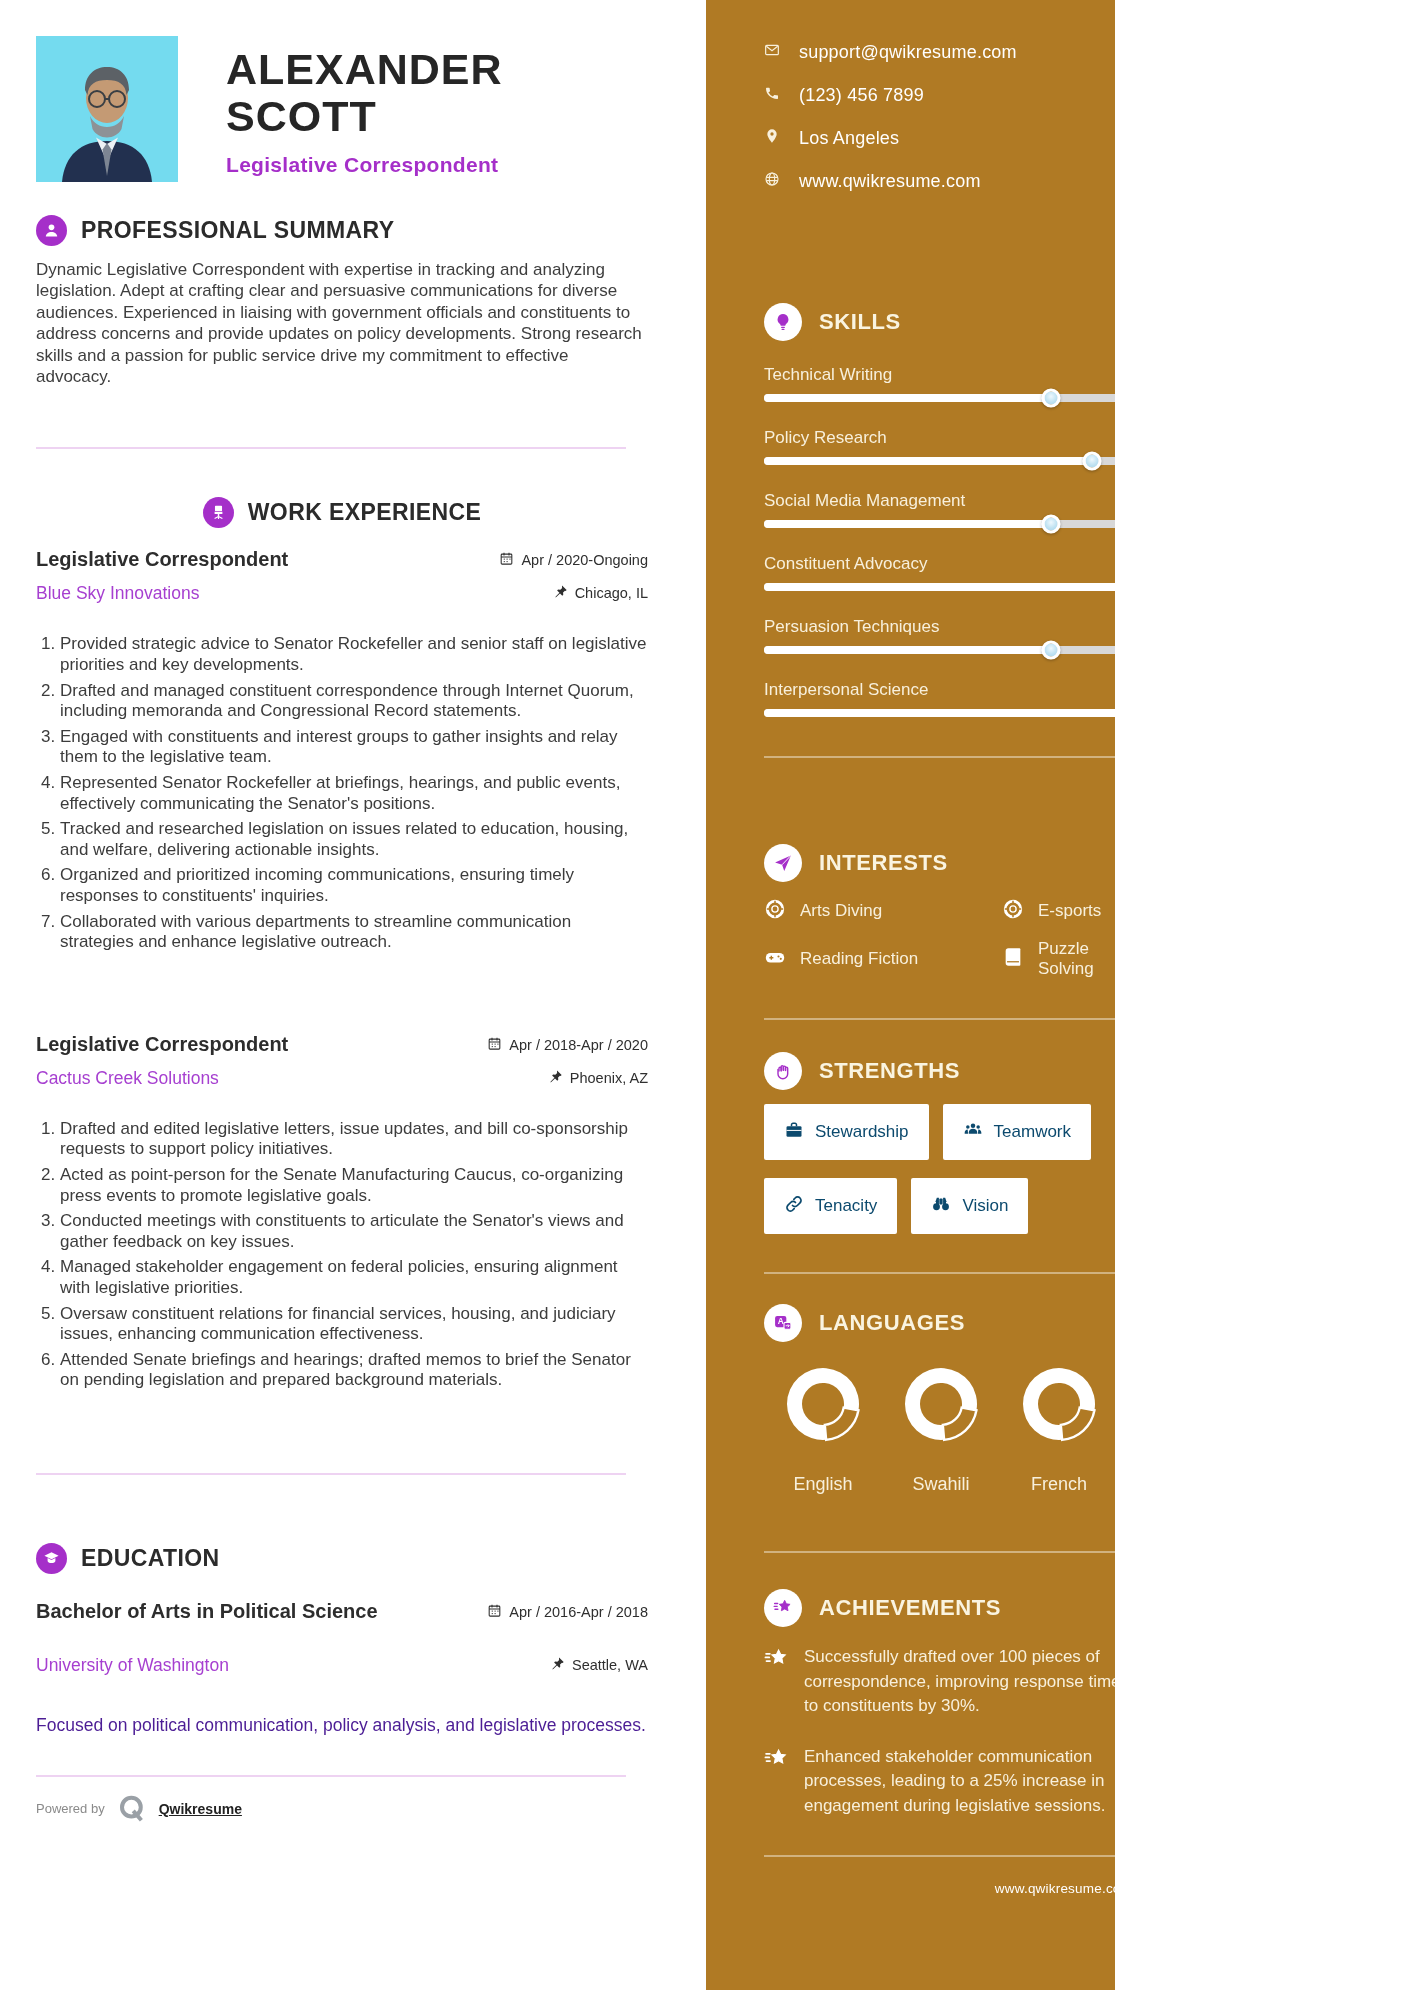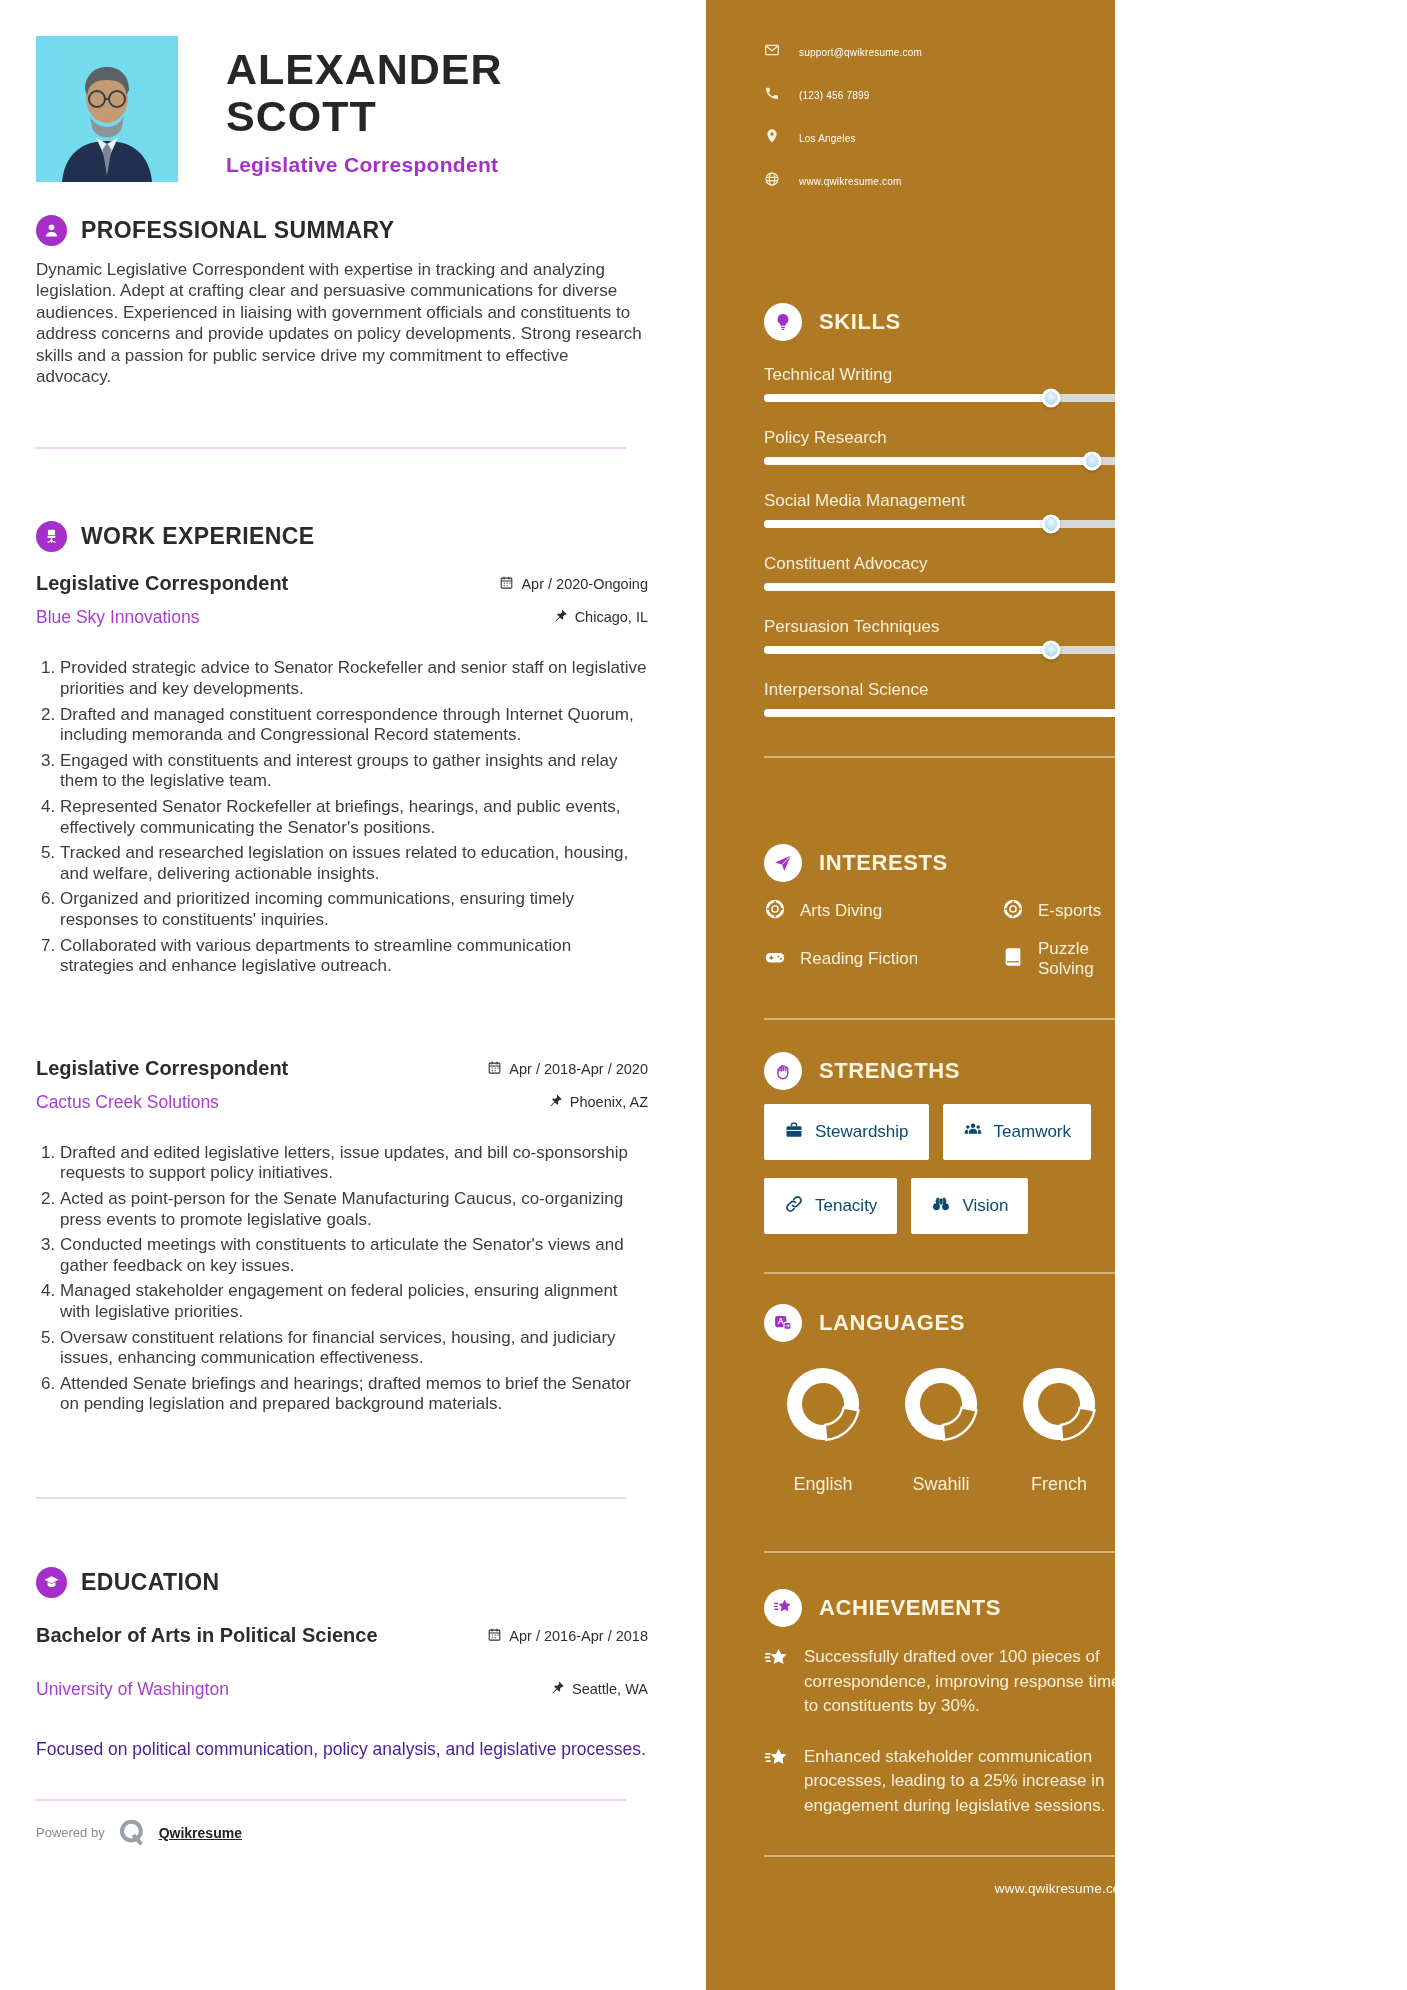--- a/index.html
+++ b/index.html
@@ -21,21 +21,21 @@
   .left-circ { width:31px; height:31px; border-radius:50%; background:#a52fc9; color:#fff;
                display:flex; align-items:center; justify-content:center; flex:0 0 auto; }
   .left-circ svg { width:17px; height:17px; }
   .left-head h2 { font-size:23px; font-weight:700; color:#2b2b2b; letter-spacing:.4px; }
 
   .summary-head { margin-top:33px; }
   .summary-text { margin-top:13px; width:606px; font-size:17px; line-height:21.4px; color:#3e3e3e; }
 
   .ldivider { margin-top:60px; width:590px; height:2px; background:#eed3f2; }
 
-  .work-head { margin-top:72px; }
+  .work-head { margin-top:48px;justify-content:center; }
 
   .job { margin-top:20px; }
   .job + .job { margin-top:80px; }
   .job-row { display:flex; justify-content:space-between; align-items:baseline; }
   .job-name { font-size:20px; font-weight:600; color:#2d2d2d; }
   .job-meta { font-size:14.5px; color:#2f2f2f; display:flex; align-items:center; gap:7px; }
   .job-meta svg { width:15px; height:15px; }
   .job-row2 { margin-top:12px; }
   .company { font-size:17.5px; color:#a63fd0; }
   .bullets { margin-top:30px; width:612px; padding-left:24px; }
@@ -49,21 +49,21 @@
   .powered { font-size:13px; color:#8a8a8a; }
   .brandlogo svg { width:30px; height:30px; display:block; }
   .brand { font-size:14px; font-weight:700; color:#222; text-decoration:underline; }
 
   
   .side { width:555px; background:#b07a24; padding:36px 34px 0 58px; color:#f8f0dc; }
 
   .contact { list-style:none; margin-top:6px; }
   .contact li { display:flex; align-items:center; gap:19px; height:20px; margin-bottom:23px; }
   .contact li svg { width:16px; height:16px; flex:0 0 auto; }
-  .contact .ctext { font-size:10px; color:#ffffff; letter-spacing:.2px; }
+  .contact .ctext { font-size:18px; color:#ffffff; letter-spacing:.2px; }
 
   .side-head { display:flex; align-items:center; gap:17px; }
   .side-circ { width:38px; height:38px; border-radius:50%; background:#fff; color:#a52fc9;
                display:flex; align-items:center; justify-content:center; flex:0 0 auto; }
   .side-circ svg { width:20px; height:20px; }
   .side-head h2 { font-size:22px; font-weight:700; color:#faf4e0; letter-spacing:.6px; }
 
   .skills-head { margin-top:112px; }
   .skills-list { margin-top:24px; }
   .skill { margin-bottom:26px; }

